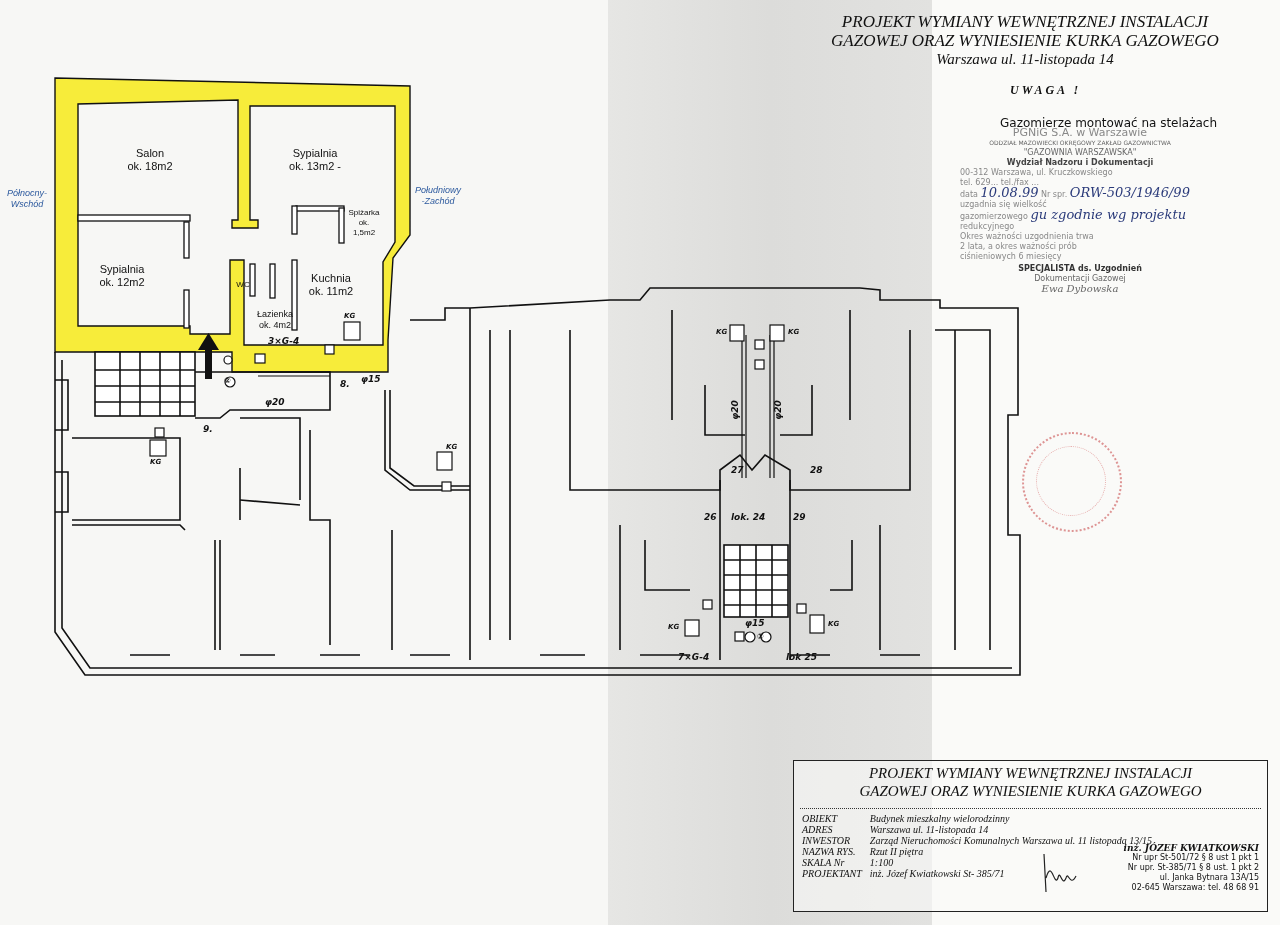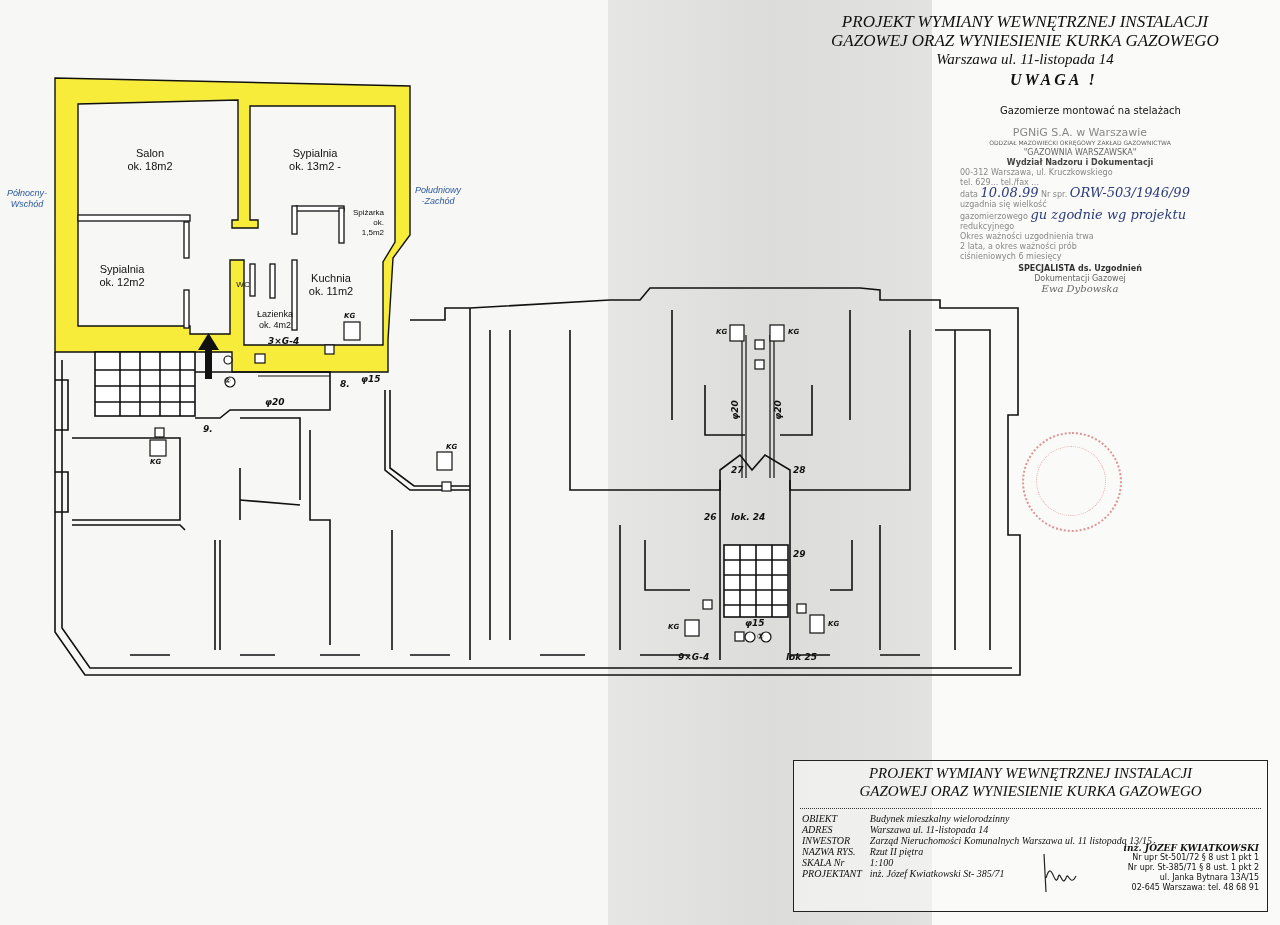--- a/index.html
+++ b/index.html
@@ -3,22 +3,22 @@
 <meta charset="utf-8">
 <style>
   html,body{margin:0;padding:0;}
   body{width:1280px;height:925px;position:relative;overflow:hidden;background:#f7f7f5;font-family:"Liberation Sans",sans-serif;color:#111;}
   .fold{position:absolute;left:608px;top:0;width:324px;height:925px;background:linear-gradient(90deg,#e6e6e4,#dcdcda 50%,#e2e2e0);}
   .rightpage{position:absolute;left:932px;top:0;width:348px;height:925px;background:#fafaf8;}
   .abs{position:absolute;}
   .serif{font-family:"Liberation Serif",serif;font-style:italic;}
   .title{left:795px;top:12px;width:460px;text-align:center;font-size:17px;line-height:19px;}
   .title .addr{font-size:15px;}
-  .uwaga{left:1010px;top:71px;font-weight:bold;font-size:16px;letter-spacing:3px;}
-  .uwaga-sub{left:1000px;top:105px;font-size:10px;font-family:"DejaVu Sans",sans-serif;}
+  .uwaga{left:1010px;top:83px;font-weight:bold;font-size:12px;letter-spacing:3px;}
+  .uwaga-sub{left:1000px;top:116px;font-size:12px;font-family:"DejaVu Sans",sans-serif;}
   .stamp{left:960px;top:128px;width:240px;font-family:"DejaVu Sans",sans-serif;font-size:8px;color:#777;line-height:10px;}
   .stamp .h{font-size:11px;text-align:center;color:#888;}
   .stamp .b{color:#666;text-align:center;}
   .stamp .l{color:#888;}
   .stamp .spec{color:#333;font-weight:bold;text-align:center;margin-top:2px;}
   .hand{font-family:"DejaVu Serif",serif;font-style:italic;color:#2a3a7a;font-size:13px;}
   .seal{left:1022px;top:432px;width:96px;height:96px;border-radius:50%;border:2px dotted #d26a6a;opacity:.7;}
   .seal::after{content:"";position:absolute;left:12px;top:12px;width:68px;height:68px;border-radius:50%;border:1px dotted #d88;}
   svg.plan{position:absolute;left:0;top:0;}
   .room{position:absolute;font-size:11px;text-align:center;line-height:13px;color:#111;}
@@ -137,21 +137,21 @@
 </div>
 
 <div class="room" style="left:110px;top:147px;width:80px;">
   <div>Salon</div>
   <div>ok. 18m2</div>
 </div>
 <div class="room" style="left:275px;top:147px;width:80px;">
   <div>Sypialnia</div>
   <div>ok. 13m2 -</div>
 </div>
-<div class="room" style="left:344px;top:208px;width:40px;font-size:8px;line-height:10px;text-align:right;">
+<div class="room" style="left:344px;top:208px;width:40px;font-size:8px;line-height:10px;">
   <div>Spiżarka</div>
   <div>ok.</div>
   <div>1,5m2</div>
 </div>
 <div class="room" style="left:82px;top:263px;width:80px;">
   <div>Sypialnia</div>
   <div>ok. 12m2</div>
 </div>
 <div class="room" style="left:232px;top:278px;width:22px;font-size:8px;">
   <div>WC</div>
@@ -174,27 +174,27 @@
 <span class="lbl" style="left:344px;top:312px;font-size:7px;">KG</span>
 <span class="lbl" style="left:150px;top:458px;font-size:7px;">KG</span>
 <span class="lbl" style="left:446px;top:443px;font-size:7px;">KG</span>
 <span class="lbl" style="left:716px;top:328px;font-size:7px;">KG</span>
 <span class="lbl" style="left:788px;top:328px;font-size:7px;">KG</span>
 <span class="lbl" style="left:668px;top:623px;font-size:7px;">KG</span>
 <span class="lbl" style="left:828px;top:620px;font-size:7px;">KG</span>
 <span class="lbl" style="left:725px;top:405px;transform:rotate(-90deg);">φ20</span>
 <span class="lbl" style="left:768px;top:405px;transform:rotate(-90deg);">φ20</span>
 <span class="lbl" style="left:731px;top:465px;">27</span>
-<span class="lbl" style="left:793px;top:465px;">28</span>
+<span class="lbl" style="left:810px;top:465px;">28</span>
 <span class="lbl" style="left:704px;top:512px;">26</span>
 <span class="lbl" style="left:731px;top:512px;">lok. 24</span>
-<span class="lbl" style="left:793px;top:512px;margin-top:37px;">29</span>
+<span class="lbl" style="left:793px;top:512px;">29</span>
 <span class="lbl" style="left:745px;top:618px;">φ15</span>
 <span class="lbl" style="left:757px;top:632px;font-size:8px;">①</span>
-<span class="lbl" style="left:678px;top:652px;">9×G-4</span>
+<span class="lbl" style="left:678px;top:652px;">7×G-4</span>
 <span class="lbl" style="left:786px;top:652px;">lok 25</span>
 
 <div class="abs title serif">
   <div>PROJEKT WYMIANY WEWNĘTRZNEJ INSTALACJI</div>
   <div>GAZOWEJ ORAZ WYNIESIENIE KURKA GAZOWEGO</div>
   <div class="addr">Warszawa ul. 11-listopada 14</div>
 </div>
 <div class="abs uwaga serif">UWAGA !</div>
 <div class="abs uwaga-sub">Gazomierze montować na stelażach</div>
 

